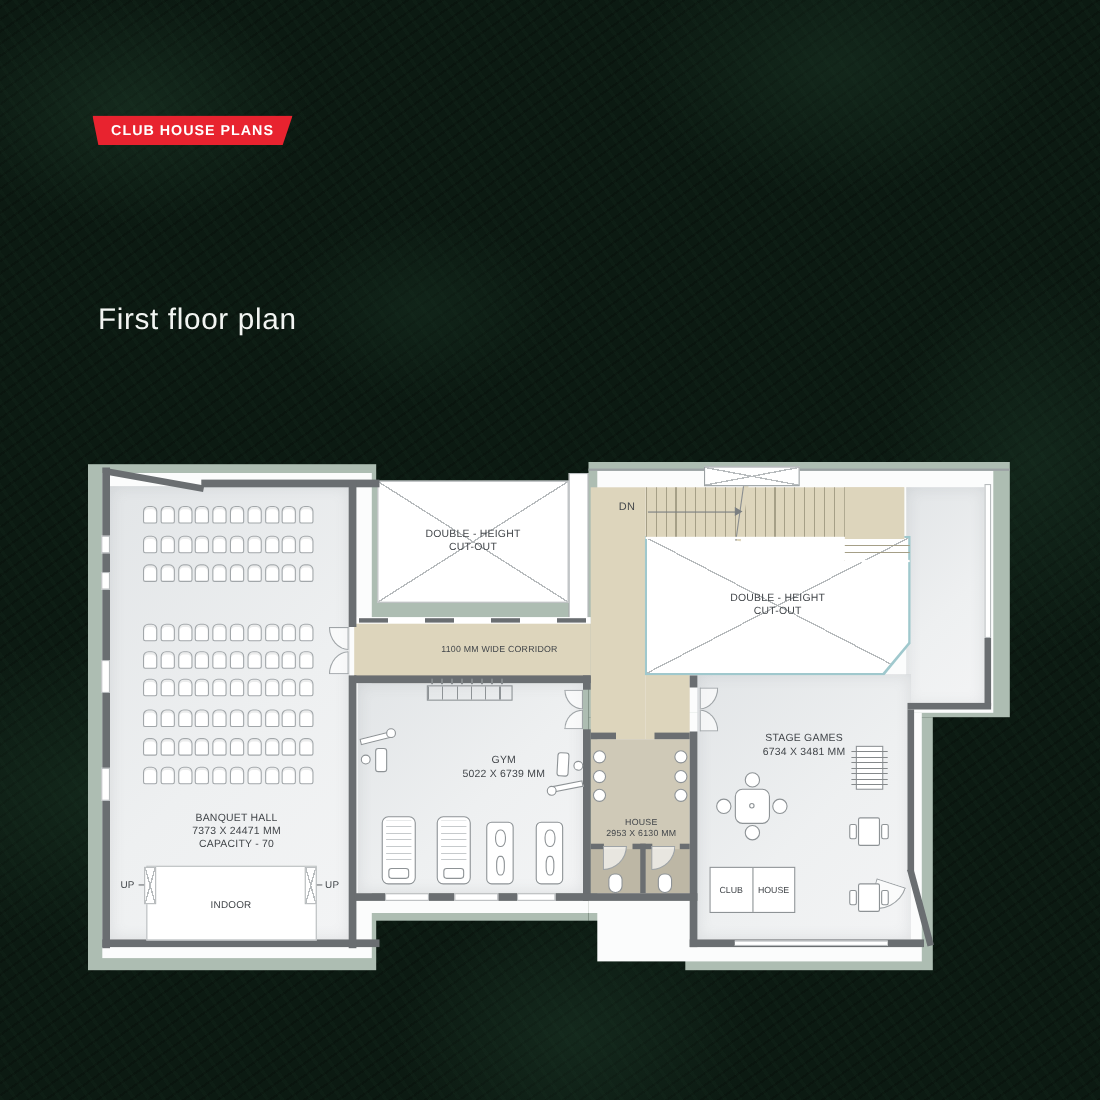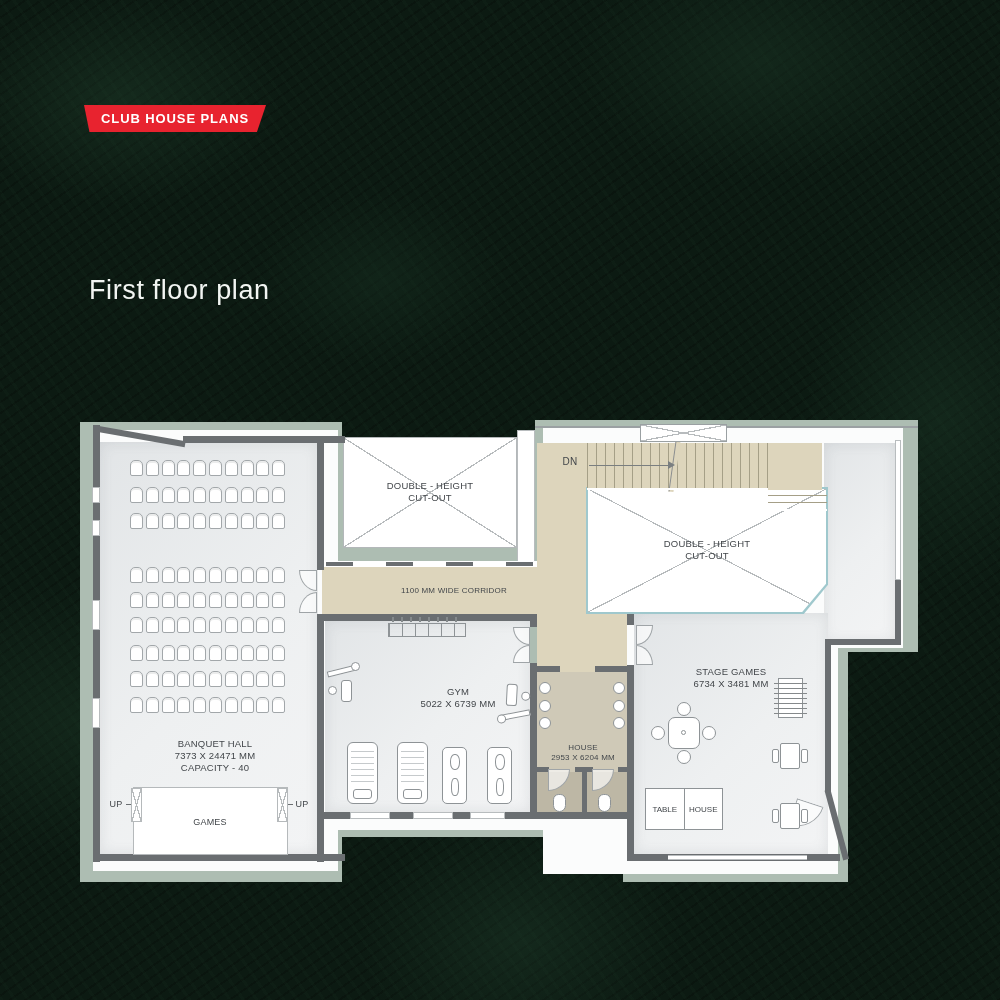--- a/index.html
+++ b/index.html
@@ -211,52 +211,52 @@
     <div class="abs fix circ" style="left:622px;top:306px;width:14px;height:14px;"></div>
     <div class="abs fix" style="left:698px;top:258px;width:25px;height:40px;"></div>
     <div class="abs rodlines" style="left:694px;top:262px;width:33px;height:32px;"></div>
     <div class="abs fix" style="left:700px;top:323px;width:20px;height:26px;border-radius:2px;"></div>
     <div class="abs fix" style="left:692px;top:329px;width:7px;height:14px;border-radius:2px;"></div>
     <div class="abs fix" style="left:721px;top:329px;width:7px;height:14px;border-radius:2px;"></div>
     <div class="abs fix" style="left:700px;top:383px;width:20px;height:26px;border-radius:2px;"></div>
     <div class="abs fix" style="left:692px;top:389px;width:7px;height:14px;border-radius:2px;"></div>
     <div class="abs fix" style="left:721px;top:389px;width:7px;height:14px;border-radius:2px;"></div>
     <div class="abs fix" style="left:565px;top:368px;width:78px;height:42px;display:flex;">
-      <span style="flex:1;border-right:1px solid #8e9396;display:flex;align-items:center;justify-content:center;font-size:8px;color:#42464a;">TABLE</span>
+      <span style="flex:1;border-right:1px solid #8e9396;display:flex;align-items:center;justify-content:center;font-size:8px;color:#42464a;">CLUB</span>
       <span style="flex:1;display:flex;align-items:center;justify-content:center;font-size:8px;color:#42464a;">HOUSE</span>
     </div>
 
     <div class="abs lbl" style="left:350px;top:60px;">
       <div>DOUBLE - HEIGHT</div>
       <div>CUT-OUT</div>
     </div>
     <div class="abs lbl" style="left:627px;top:118px;">
       <div>DOUBLE - HEIGHT</div>
       <div>CUT-OUT</div>
     </div>
     <div class="abs lbl small" style="left:374px;top:166px;">1100 MM WIDE CORRIDOR</div>
     <div class="abs lbl small" style="left:490px;top:37px;font-size:10px;text-align:center;">DN</div>
     <div class="abs lbl" style="left:135px;top:318px;">
       <div>BANQUET HALL</div>
       <div>7373 X 24471 MM</div>
-      <div>CAPACITY - 40</div>
+      <div>CAPACITY - 70</div>
     </div>
     <div class="abs lbl" style="left:350px;top:266px;margin-left:28px;">
       <div>GYM</div>
       <div>5022 X 6739 MM</div>
     </div>
     <div class="abs lbl" style="left:651px;top:246px;">
       <div>STAGE GAMES</div>
       <div>6734 X 3481 MM</div>
     </div>
     <div class="abs lbl small" style="left:503px;top:323px;">
       <div>HOUSE</div>
-      <div>2953 X 6204 MM</div>
-    </div>
-    <div class="abs lbl" style="left:130px;top:396px;font-size:9px;">GAMES</div>
+      <div>2953 X 6130 MM</div>
+    </div>
+    <div class="abs lbl" style="left:130px;top:396px;font-size:9px;">INDOOR</div>
     <div class="abs lbl" style="left:36px;top:378px;font-size:9px;">UP</div>
     <div class="abs lbl" style="left:222px;top:378px;font-size:9px;">UP</div>
 
   <div class="chair" style="left: 50px; top: 40px;"></div>
       <div class="chair" style="left: 65.8px; top: 40px;"></div>
       <div class="chair" style="left: 81.6px; top: 40px;"></div>
       <div class="chair" style="left: 97.4px; top: 40px;"></div>
       <div class="chair" style="left: 113.2px; top: 40px;"></div>
       <div class="chair" style="left: 129px; top: 40px;"></div>
       <div class="chair" style="left: 144.8px; top: 40px;"></div>

